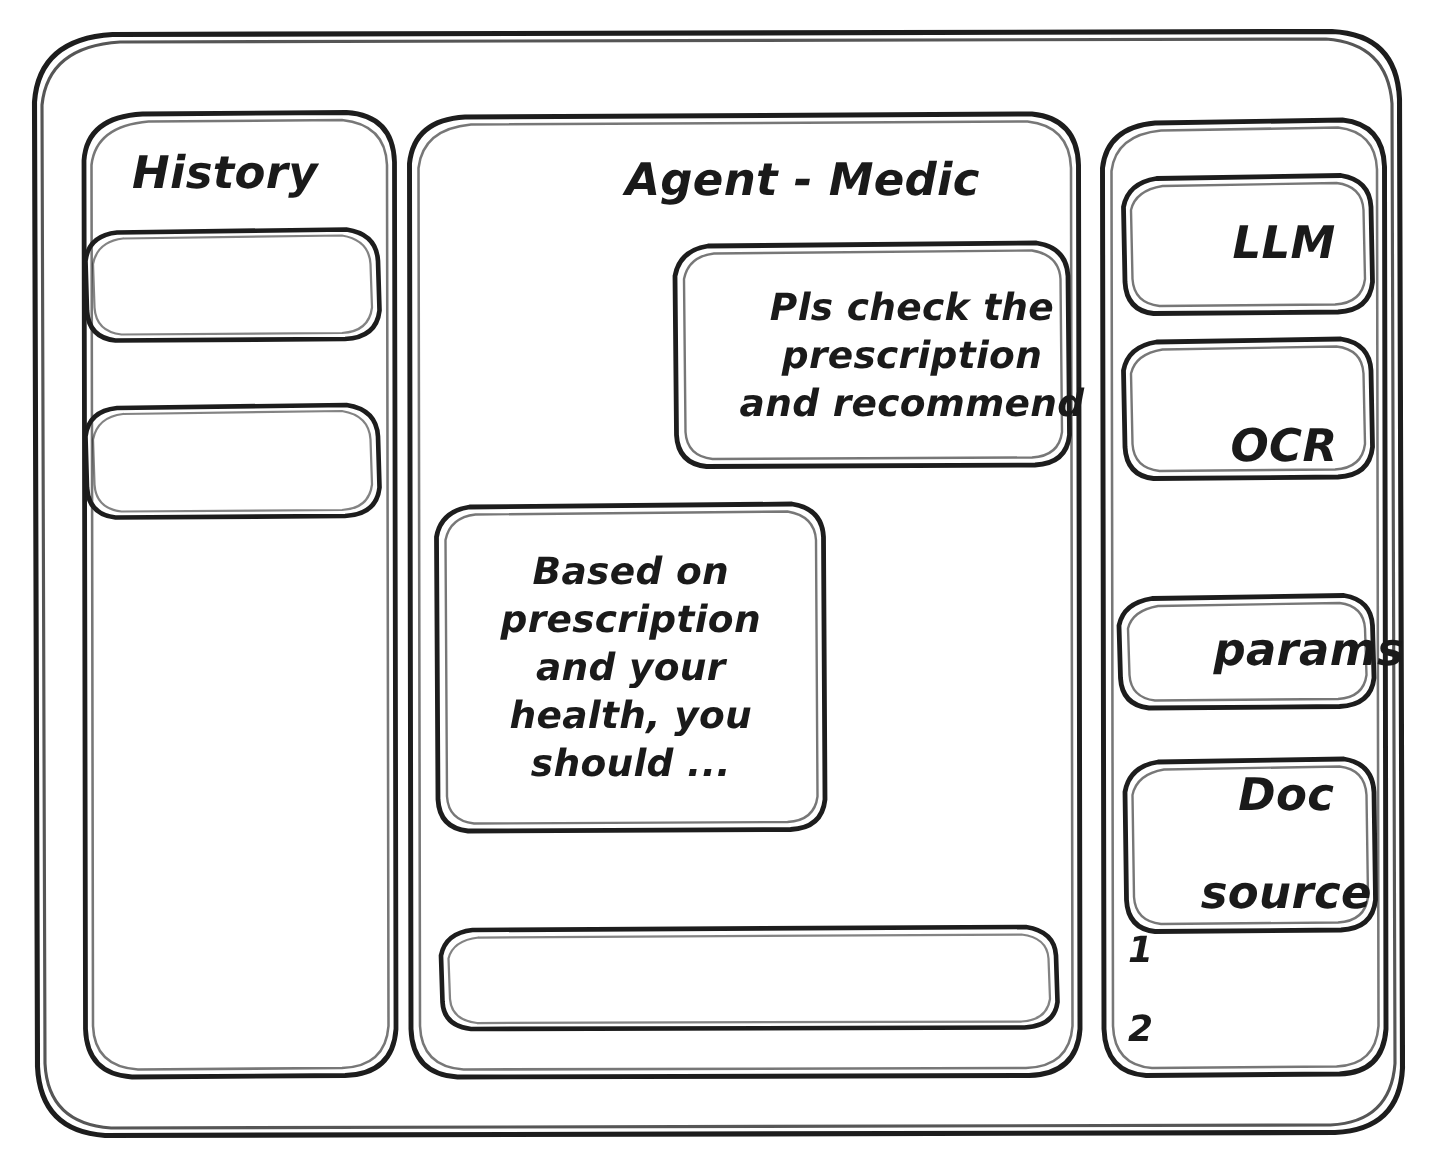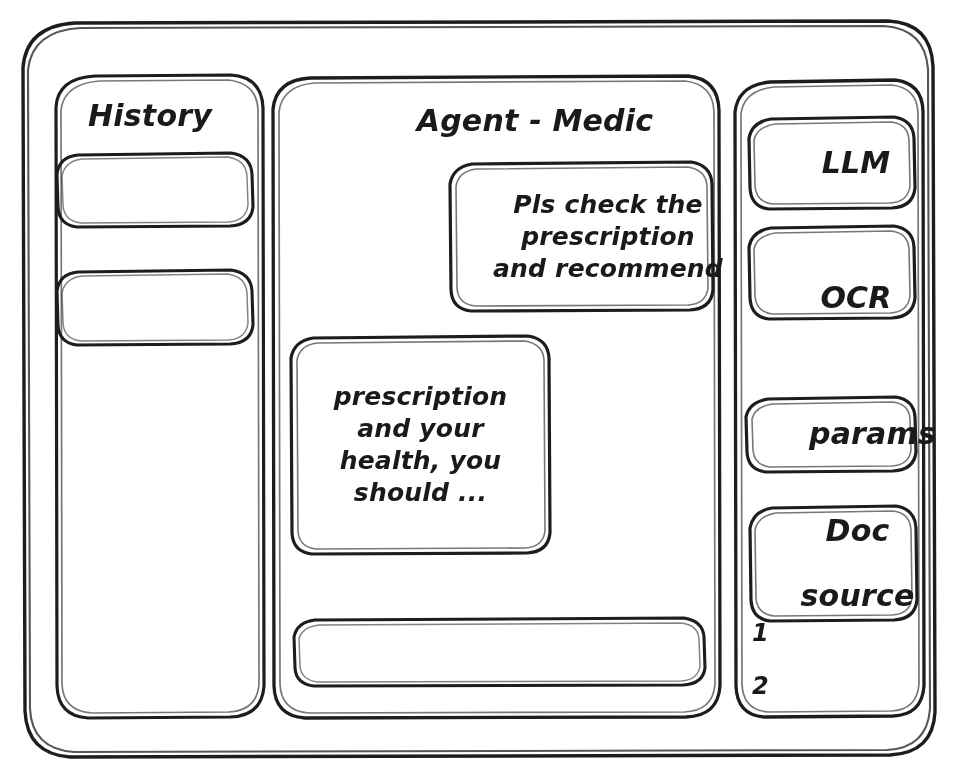--- a/index.html
+++ b/index.html
@@ -194,20 +194,21 @@
 
   <div class="node hand panel-title" style="left:274px; top:97px; width:522px; height:48px;">Agent - Medic</div>
 
   <div class="node hand bubble-text" style="left:477px; top:163px; width:262px; height:148px;">
     <span>Pls check the</span>
     <span>prescription</span>
     <span>and recommend</span>
   </div>
 
   <div class="node hand bubble-text" style="left:291px; top:336px; width:259px; height:218px;">
+    <span>Based on</span>
     <span>prescription</span>
     <span>and your</span>
     <span>health, you</span>
     <span>should ...</span>
   </div>
 
   <div class="node hit" style="left:294px; top:618px; width:411px; height:68px; justify-content:flex-start; padding-left:16px;">
     <span class="hand" style="font-size:22px; color:#6b6b6b;" placeholder=""></span>
   </div>
 

